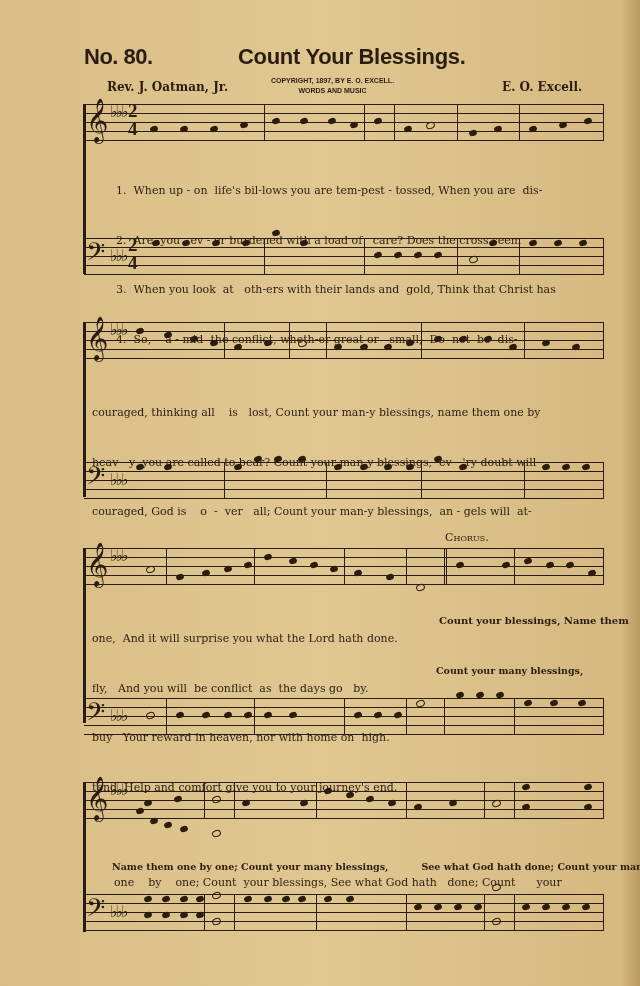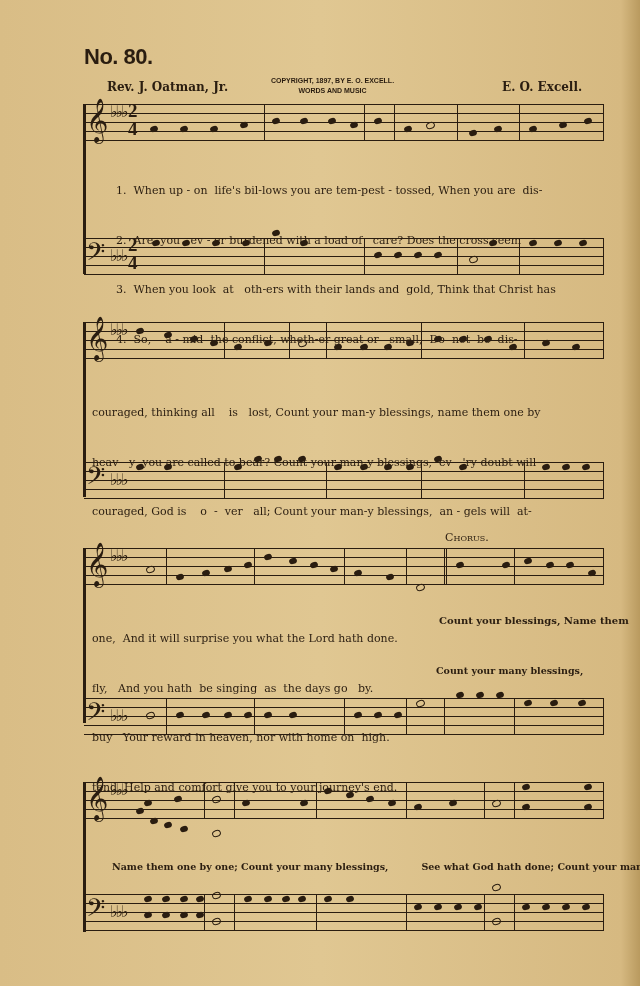--- a/index.html
+++ b/index.html
@@ -24,20 +24,21 @@
   .lyrics{position:absolute;left:32px;font-size:11px;line-height:16.5px;white-space:pre;}
   .small{position:absolute;font-size:9.5px;font-weight:bold;white-space:pre;}
   .chorus{position:absolute;left:445px;top:531px;font-size:11px;font-variant:small-caps;}
 </style>
 </head>
 <body>
 
 <div class="page">
 
   <div class="hdr-num">No. 80.</div>
+  <div class="hdr-title">Count Your Blessings.</div>
   <div class="hdr-author">Rev. J. Oatman, Jr.</div>
   <div class="hdr-copy">
     <div>COPYRIGHT, 1897, BY E. O. EXCELL.</div>
     <div>WORDS AND MUSIC</div>
   </div>
   <div class="hdr-composer">E. O. Excell.</div>
 
   <div class="system" style="top:104px;height:170px;">
     <div class="brace" style="top:0;height:170px;"></div>
     <div class="staff" style="top:0;">
@@ -219,21 +220,21 @@
       <div class="note open" style="left:332px;top:36px"></div>
       <div class="note" style="left:372px;top:14px"></div>
         <div class="note" style="left:418px;top:14px"></div>
       <div class="note" style="left:440px;top:10px"></div>
         <div class="note" style="left:462px;top:14px"></div>
         <div class="note" style="left:482px;top:14px"></div>
         <div class="note" style="left:504px;top:22px"></div>
     </div>
     <div class="lyrics" style="top:50px;left:8px;">
       <div>one,  And it will surprise you what the Lord hath done.</div>
-      <div>fly,   And you hath  be singing  as  the days go   by.</div>
+      <div>fly,   And you will  be conflict  as  the days go   by.</div>
       <div>buy   Your reward in heaven, nor with home on  high.</div>
       <div>tend, Help and comfort give you to your journey's end.</div>
     </div>
     <div class="small" style="left:355px;top:67px;font-size:10px;">Count your blessings, Name them</div>
     <div class="small" style="left:352px;top:117px;">Count your many blessings,</div>
     <div class="staff" style="top:150px;">
       <div class="line" style="top:0"></div>
         <div class="line" style="top:9px"></div>
         <div class="line" style="top:18px"></div>
         <div class="line" style="top:27px"></div>
@@ -298,20 +299,23 @@
         <div class="note" style="left:262px;top:10px"></div>
         <div class="note" style="left:282px;top:14px"></div>
         <div class="note" style="left:304px;top:18px"></div>
       <div class="note" style="left:330px;top:22px"></div>
         <div class="note" style="left:365px;top:18px"></div>
       <div class="note open" style="left:408px;top:18px"></div>
       <div class="note" style="left:438px;top:2px"></div>
         <div class="note" style="left:438px;top:22px"></div>
       <div class="note" style="left:500px;top:2px"></div>
         <div class="note" style="left:500px;top:22px"></div>
+    </div>
+    <div class="lyrics" style="top:60px;left:30px;">
+      <div>one    by    one; Count  your blessings, See what God hath   done; Count      your</div>
     </div>
     <div class="small" style="left:28px;top:79px;">Name them one by one; Count your many blessings,          See what God hath done; Count your many</div>
     <div class="staff" style="top:112px;">
       <div class="line" style="top:0"></div>
         <div class="line" style="top:9px"></div>
         <div class="line" style="top:18px"></div>
         <div class="line" style="top:27px"></div>
         <div class="line" style="top:36px"></div>
       <span class="clef bass">𝄢</span>
       <span class="keysig" style="top:8px">♭♭♭</span>

